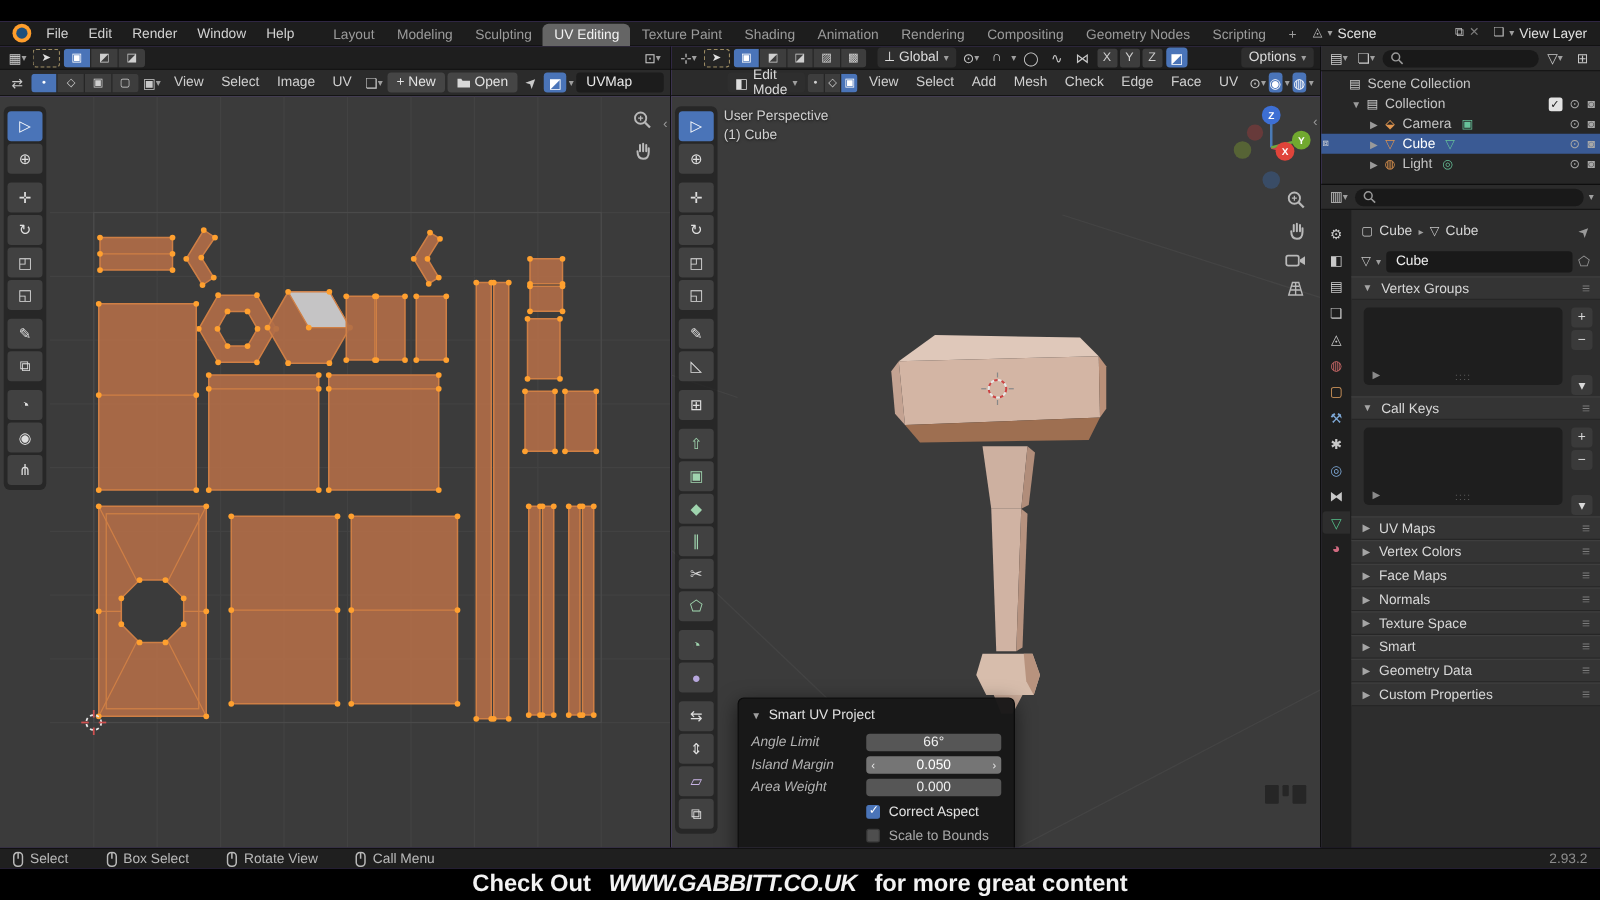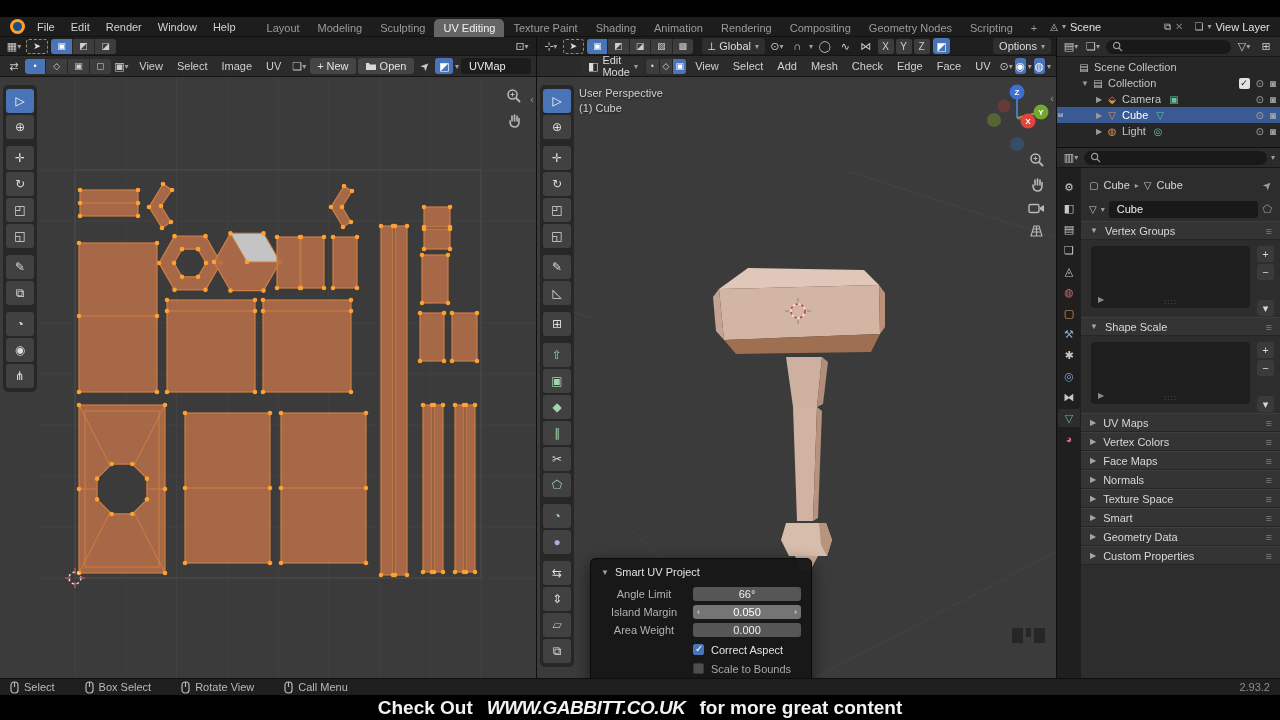--- a/index.html
+++ b/index.html
@@ -49,21 +49,21 @@
   .nav-ic{opacity:.85;}
   .collapse-arrow{position:absolute;color:#9a9a9a;font-size:11px;}
   .overlay-text{position:absolute;left:42px;top:9px;color:#d2d2d2;line-height:15px;text-shadow:0 1px 2px rgba(0,0,0,.6);}
   .dark-widget{position:absolute;display:flex;gap:3px;}
   .dark-widget span{background:#262626;border-radius:1px;}
   
   .smart-panel{position:absolute;left:53px;top:481px;width:222px;background:rgba(23,23,23,.97);border:1px solid #0b0b0b;
                border-radius:5px;box-shadow:0 5px 16px rgba(0,0,0,.55);padding:7px 10px 10px;z-index:6;}
   .sp-title{display:flex;align-items:center;gap:6px;color:#e0e0e0;margin-bottom:8px;}
   .sp-row{display:flex;align-items:center;height:16px;margin-bottom:2px;}
-  .sp-label{width:86px;text-align:center;margin-right:6px;color:#b2b2b2;white-space:nowrap;}
+  .sp-label{width:86px;text-align:left;margin-right:6px;color:#b2b2b2;white-space:nowrap;font-style:italic;}
   .sp-field{flex:1;background:#565656;border-radius:3px;height:14px;display:flex;align-items:center;justify-content:center;color:#efefef;position:relative;}
   .sp-field.lit{background:#757575;color:#fff;}
   .sp-arr{position:absolute;top:0;height:14px;display:flex;align-items:center;color:#e8e8e8;font-size:9px;}
   .sp-arr.l{left:4px;} .sp-arr.r{right:4px;}
   .sp-check{display:flex;align-items:center;margin:4px 0 0 92px;height:15px;}
   .cbx{width:11px;height:11px;border-radius:2px;background:#4e4e4e;border:1px solid #3a3a3a;margin-right:7px;position:relative;flex:0 0 auto;}
   .cbx.on{background:#4a74b8;border-color:#4a74b8;}
   .cbx.on::after{content:"✓";position:absolute;left:1px;top:-2px;color:#fff;font-size:10px;}
   .sp-check .lbl{color:#e2e2e2;}
   .sp-check .lbl.dim{color:#a8a8a8;}
@@ -806,21 +806,21 @@
                     </div>
                     <div class="side-btns">
                       <div class="sbtn">+</div>
                       <div class="sbtn">−</div>
                       <div class="sbtn spacer"></div>
                       <div class="sbtn">▾</div>
                     </div>
                   </div>
                   <div class="panel-hd">
                     <span class="car">▼</span>
-                    <span>Shape Scale</span>
+                    <span>Call Keys</span>
                     <span class="grip">≡</span>
                   </div>
                   <div class="panel-body">
                     <div class="listbox">
                       <span class="play">▶</span>
                       <span class="grip2">::::</span>
                     </div>
                     <div class="side-btns">
                       <div class="sbtn">+</div>
                       <div class="sbtn">−</div>

